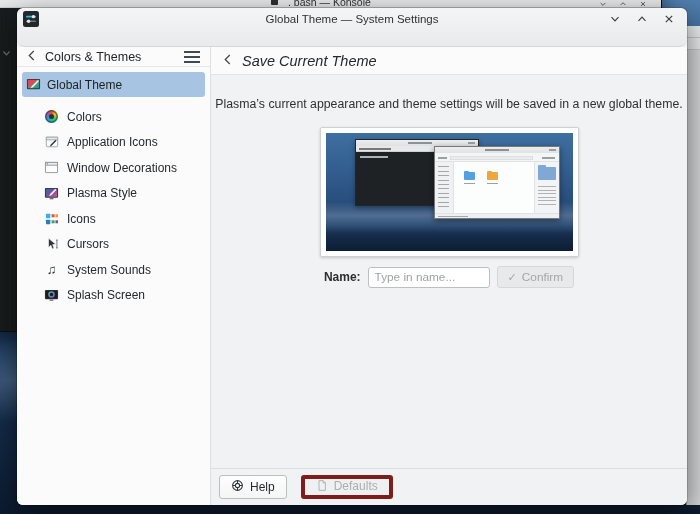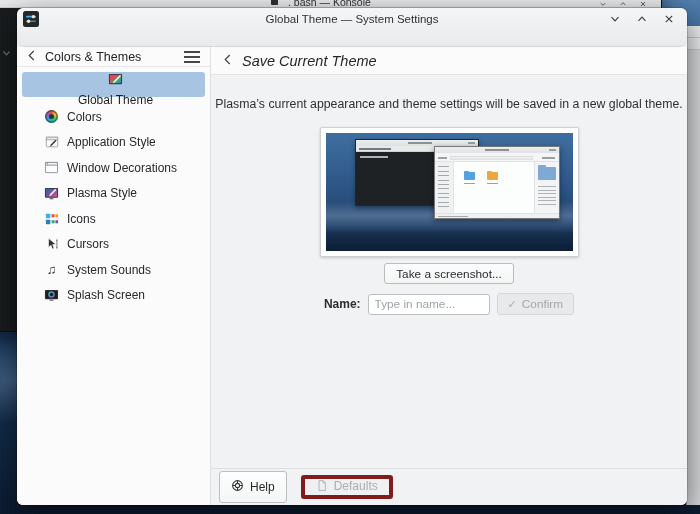--- a/index.html
+++ b/index.html
@@ -46,21 +46,21 @@
   .win-body { flex:1; display:flex; min-height:0; }
 
   
   .sidebar { width:193px; flex:none; background:#fbfbfc; display:flex; flex-direction:column; }
   .sb-header { flex:none; height:20px; border-bottom:1px solid #e6e7e8; display:flex; align-items:center; gap:9px; padding:0 10px; }
   .sb-title { flex:1; font-size:12.5px; color:#232629; }
   .hamburger { width:16px; height:12px; border-top:2px solid #46494c; border-bottom:2px solid #46494c; position:relative; cursor:default; }
   .hamburger::before { content:""; position:absolute; left:0; right:0; top:3px; height:2px; background:#46494c; }
   .sb-list { padding-top:5px; }
   .srow { height:25.5px; margin:0 5px; display:flex; align-items:center; gap:8px; padding-left:22px; border-radius:3px; font-size:12px; color:#26292c; }
-  .srow.sel { height:25px; margin-bottom:7px; padding-left:4px; gap:6px; background:#a7c4e3; color:#1d2022;flex-direction:column; }
+  .srow.sel { height:25px; margin-bottom:7px; padding-left:4px; gap:6px; background:#a7c4e3; color:#1d2022; }
   .sicon { width:15px; height:15px; flex:none; display:flex; align-items:center; justify-content:center; }
   .sicon svg { display:block; }
   .cwheel { width:13px; height:13px; border-radius:50%;
     background:conic-gradient(#e74c3c,#f1c40f,#2ecc71,#1abc9c,#3498db,#9b59b6,#e74c3c);
     box-shadow:inset 0 0 0 1.5px rgba(35,40,45,.55); position:relative; }
   .cwheel::after { content:""; position:absolute; left:4px; top:4px; width:5px; height:5px; border-radius:50%; background:#2d3236; }
   .note { font-size:13px; line-height:13px; color:#2e3336; }
 
   .vsep { width:1px; background:#dfe0e2; flex:none; }
 
@@ -126,21 +126,21 @@
   .name-row label { font-size:12px; font-weight:600; color:#2b2e31; }
   .name-row input { width:122px; height:21px; border:1px solid #bcbec0; border-radius:3px;
     padding:0 6px; font-size:11.8px; color:#2b2e31; background:#fff; font-family:inherit; }
   .name-row input::placeholder { color:#9fa2a4; }
   .confirm-btn { height:22px; padding:0 10px; background:#e8e9ea; border:1px solid #d6d7d8; border-radius:3px;
     color:#a4a7a9; font-size:11.8px; display:flex; align-items:center; gap:5px; }
   .confirm-btn .check { font-size:11px; line-height:11px; }
 
   .footer { flex:none; height:37px; border-top:1px solid #dddedf; background:#f1f2f3;
     display:flex; align-items:center; gap:14px; padding:0 8px; }
-  .help-btn { height:32px; padding:0 11px; background:linear-gradient(180deg,#fefefe,#f4f5f5);
+  .help-btn { height:24px; padding:0 11px; background:linear-gradient(180deg,#fefefe,#f4f5f5);
     border:1px solid #bcbec0; border-radius:3px; font-size:12px; color:#26292b; display:flex; align-items:center; gap:6px; }
   .defaults-btn { height:24px; padding:0 11px; background:#eef0f1; border:4px solid #7f1d1d; border-radius:3px;
     font-size:12px; color:#abaeb0; display:flex; align-items:flex-start; gap:6px; }
 </style>
 </head>
 <body>
 
 <div class="stage">
 
   <div class="konsole">
@@ -239,21 +239,21 @@
     <span class="slabel">Colors</span>
   </div>
             <div class="srow">
     <span class="sicon">
                 <svg width="14" height="14" viewBox="0 0 16 16">
                   <rect x="1.5" y="2.5" width="13" height="11" rx="1" fill="#fcfcfc" stroke="#9da2a5"></rect>
                   <rect x="1.5" y="2.5" width="13" height="3" fill="#e8eaeb" stroke="#9da2a5"></rect>
                   <path d="M12 5.5 L6.6 10.9 l-1.2 2.4 2.4-1.2 L13.2 6.7 Z" fill="#31363b"></path>
                 </svg>
               </span>
-    <span class="slabel">Application Style</span>
+    <span class="slabel">Application Icons</span>
   </div>
             <div class="srow">
     <span class="sicon">
                 <svg width="15" height="13" viewBox="0 0 16 14">
                   <rect x="1.5" y="1.5" width="13" height="11" rx=".5" fill="#fcfcfc" stroke="#8f969a"></rect>
                   <rect x="1.5" y="1.5" width="13" height="3" fill="#eceef0" stroke="#8f969a"></rect>
                   <circle cx="3.6" cy="3" r=".7" fill="#666b6e"></circle>
                 </svg>
               </span>
     <span class="slabel">Window Decorations</span>
@@ -358,21 +358,20 @@
                   <div class="mf-prev">
                     <span class="bigfolder"></span>
                       <i></i>
                   </div>
                 </div>
                 <div class="mf-status"></div>
               </div>
             </div>
           </div>
 
-          <button class="btn shot-btn">Take a screenshot...</button>
 
           <div class="name-row">
             <label>Name:</label>
             <input type="text" placeholder="Type in name..." style="">
             <button class="btn confirm-btn" disabled="">
               <span class="check">✓</span>
               <span>Confirm</span>
             </button>
           </div>
         </div>

